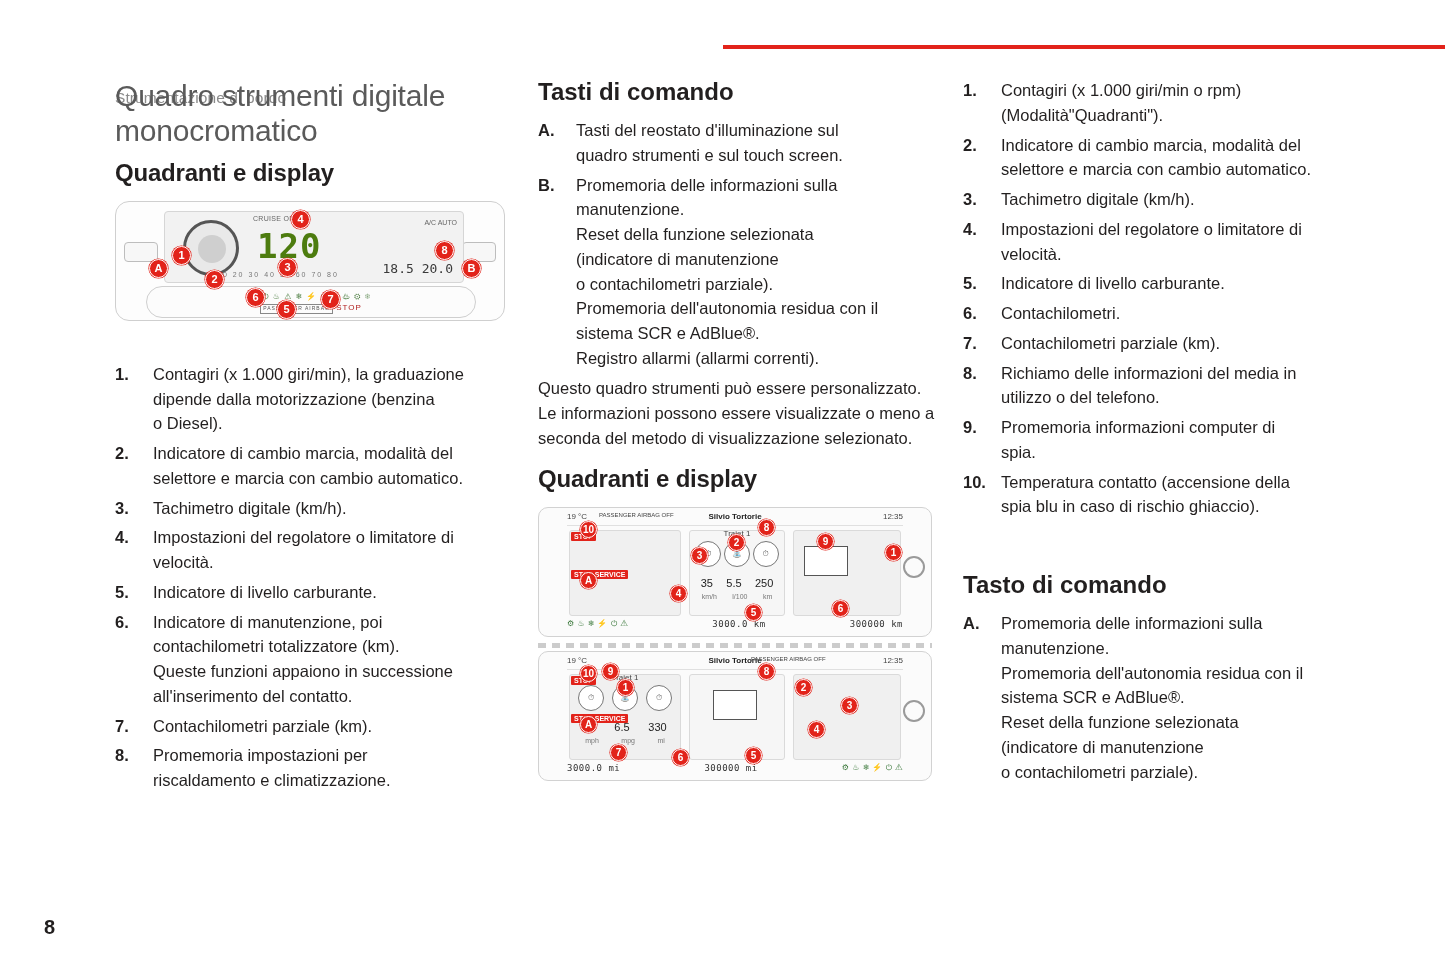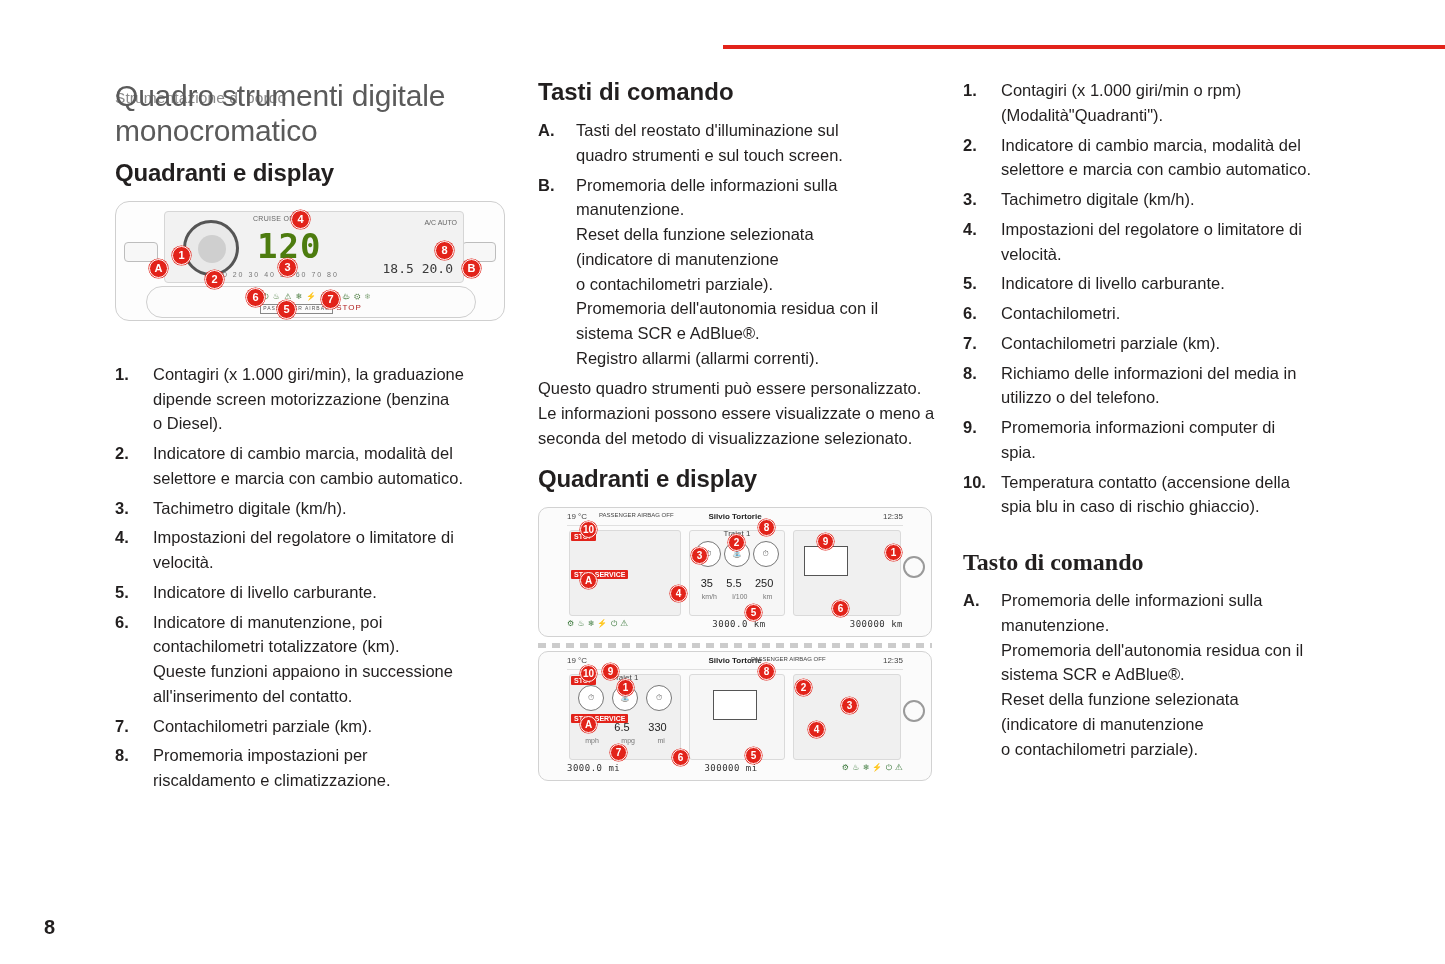--- a/index.html
+++ b/index.html
@@ -308,21 +308,21 @@
       <div class="cb" style="left:320px; top:40px;">8</div>
       <div class="cb" style="left:34px;  top:58px;">A</div>
       <div class="cb" style="left:347px; top:58px;">B</div>
     </div>
 
     <ol class="numlist">
       <li>
           <span class="num">1.</span>
           <span class="txt">
             <span class="ln">Contagiri (x 1.000 giri/min), la graduazione</span>
-            <span class="ln">dipende screen motorizzazione (benzina</span>
+            <span class="ln">dipende dalla motorizzazione (benzina</span>
             <span class="ln">o Diesel).</span>
           </span>
         </li>
       <li>
           <span class="num">2.</span>
           <span class="txt">
             <span class="ln">Indicatore di cambio marcia, modalità del</span>
             <span class="ln">selettore e marcia con cambio automatico.</span>
           </span>
         </li>
@@ -567,21 +567,21 @@
         </li>
       <li>
           <span class="num">10.</span>
           <span class="txt">
             <span class="ln">Temperatura contatto (accensione della</span>
             <span class="ln">spia blu in caso di rischio ghiaccio).</span>
           </span>
         </li>
     </ol>
 
-    <h2 class="blk" style="margin-top:30px;font-family:Liberation Serif, serif;">Tasto di comando</h2>
+    <h2 class="blk" style="margin-top:52px;">Tasto di comando</h2>
 
     <ul class="ltrlist">
       <li>
           <span class="ltr">A.</span>
           <span class="txt">
         <span class="ln">Promemoria delle informazioni sulla</span>
         <span class="ln">manutenzione.</span>
         <span class="ln">Promemoria dell'autonomia residua con il</span>
         <span class="ln">sistema SCR e AdBlue®.</span>
         <span class="ln">Reset della funzione selezionata</span>

